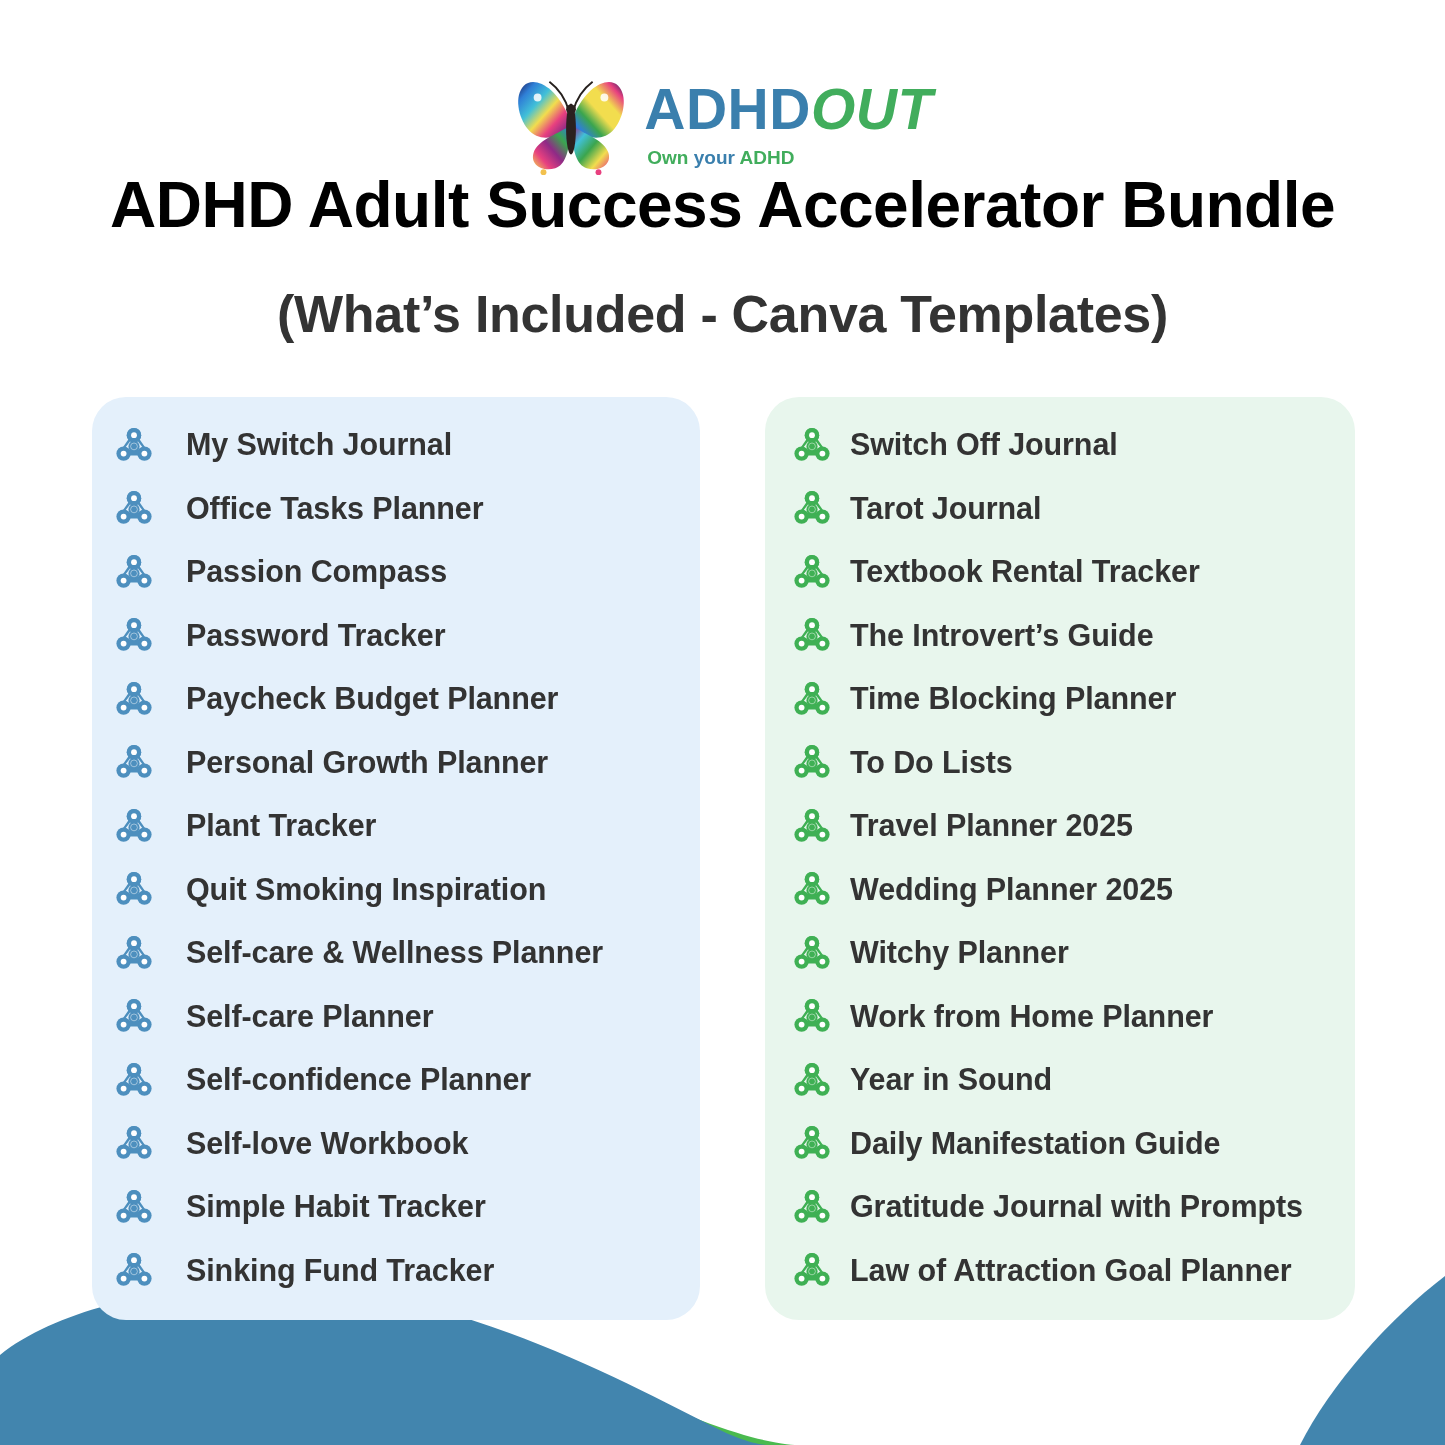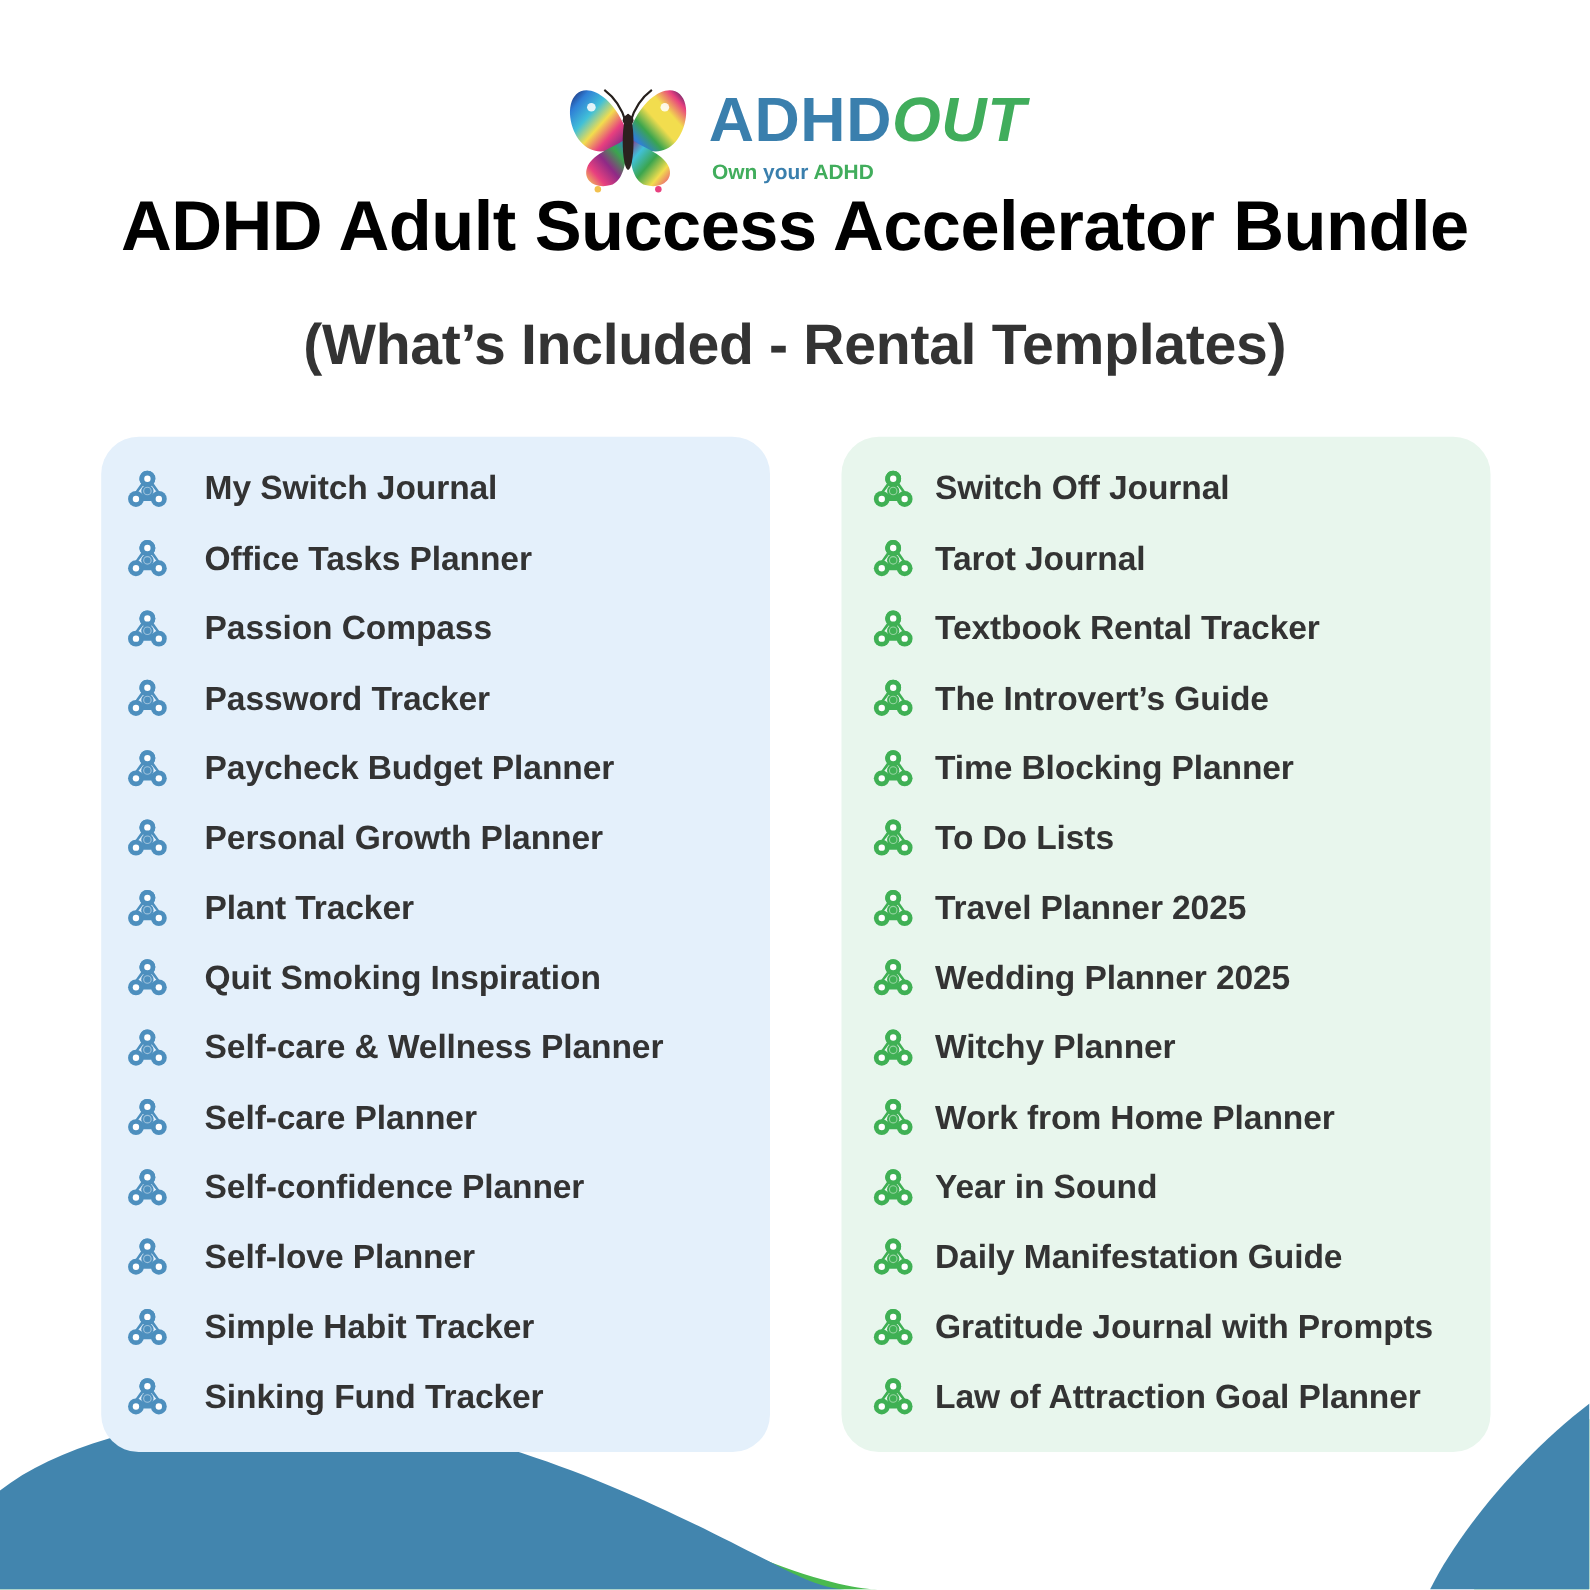--- a/index.html
+++ b/index.html
@@ -142,21 +142,21 @@
 
   <div class="wordmark">
     <div class="wordmark-top"><span class="wm-adhd">ADHD</span><span class="wm-out">OUT</span></div>
     <div class="wordmark-sub"><span class="sub-own">Own</span>
       <span class="sub-your">your</span>
       <span class="sub-adhd">ADHD</span></div>
   </div>
 </div>
 
 <div class="title">ADHD Adult Success Accelerator Bundle</div>
-<div class="subtitle">(What’s Included - Rental Templates)</div>
+<div class="subtitle">(What’s Included - Canva Templates)</div>
 
 <div class="panel panel-left" id="panel-left" style="background: rgb(228, 240, 251);">
     <div class="row">
       <svg class="spin" viewBox="0 0 40 40">
         <g fill="#4d8fbe">
           <path d="M20 3 a7.2 7.2 0 0 1 7.2 7.2 a7.2 7.2 0 0 1 -1.5 4.4 L32 23.5 a1 1 0 0 1 -1.6 1.2 L24 16.6 a7.2 7.2 0 0 1 -8 0 L9.6 24.7 A1 1 0 0 1 8 23.5 l6.3 -8.9 A7.2 7.2 0 0 1 20 3 Z"></path>
           <circle cx="20" cy="10.2" r="7.2"></circle>
           <circle cx="9.6" cy="28.6" r="7.2"></circle>
           <circle cx="30.4" cy="28.6" r="7.2"></circle>
           <path d="M13.6 24.4 L26.4 24.4 L24 30.5 L16 30.5 Z"></path>
@@ -347,21 +347,21 @@
           <circle cx="9.6" cy="28.6" r="7.2"></circle>
           <circle cx="30.4" cy="28.6" r="7.2"></circle>
           <path d="M13.6 24.4 L26.4 24.4 L24 30.5 L16 30.5 Z"></path>
           <circle cx="20" cy="21.4" r="5.6"></circle>
         </g>
         <circle cx="20" cy="10.2" r="2.9" fill="#ffffff"></circle>
         <circle cx="9.6" cy="28.6" r="2.9" fill="#ffffff"></circle>
         <circle cx="30.4" cy="28.6" r="2.9" fill="#ffffff"></circle>
         <circle cx="20" cy="21.4" r="3.4" fill="none" stroke="#ffffff" stroke-width="1" opacity=".45"></circle>
       </svg>
-      <span class="row-label">Self-love Planner</span>
+      <span class="row-label">Self-love Workbook</span>
     </div>
     <div class="row">
       <svg class="spin" viewBox="0 0 40 40">
         <g fill="#4d8fbe">
           <path d="M20 3 a7.2 7.2 0 0 1 7.2 7.2 a7.2 7.2 0 0 1 -1.5 4.4 L32 23.5 a1 1 0 0 1 -1.6 1.2 L24 16.6 a7.2 7.2 0 0 1 -8 0 L9.6 24.7 A1 1 0 0 1 8 23.5 l6.3 -8.9 A7.2 7.2 0 0 1 20 3 Z"></path>
           <circle cx="20" cy="10.2" r="7.2"></circle>
           <circle cx="9.6" cy="28.6" r="7.2"></circle>
           <circle cx="30.4" cy="28.6" r="7.2"></circle>
           <path d="M13.6 24.4 L26.4 24.4 L24 30.5 L16 30.5 Z"></path>
           <circle cx="20" cy="21.4" r="5.6"></circle>

